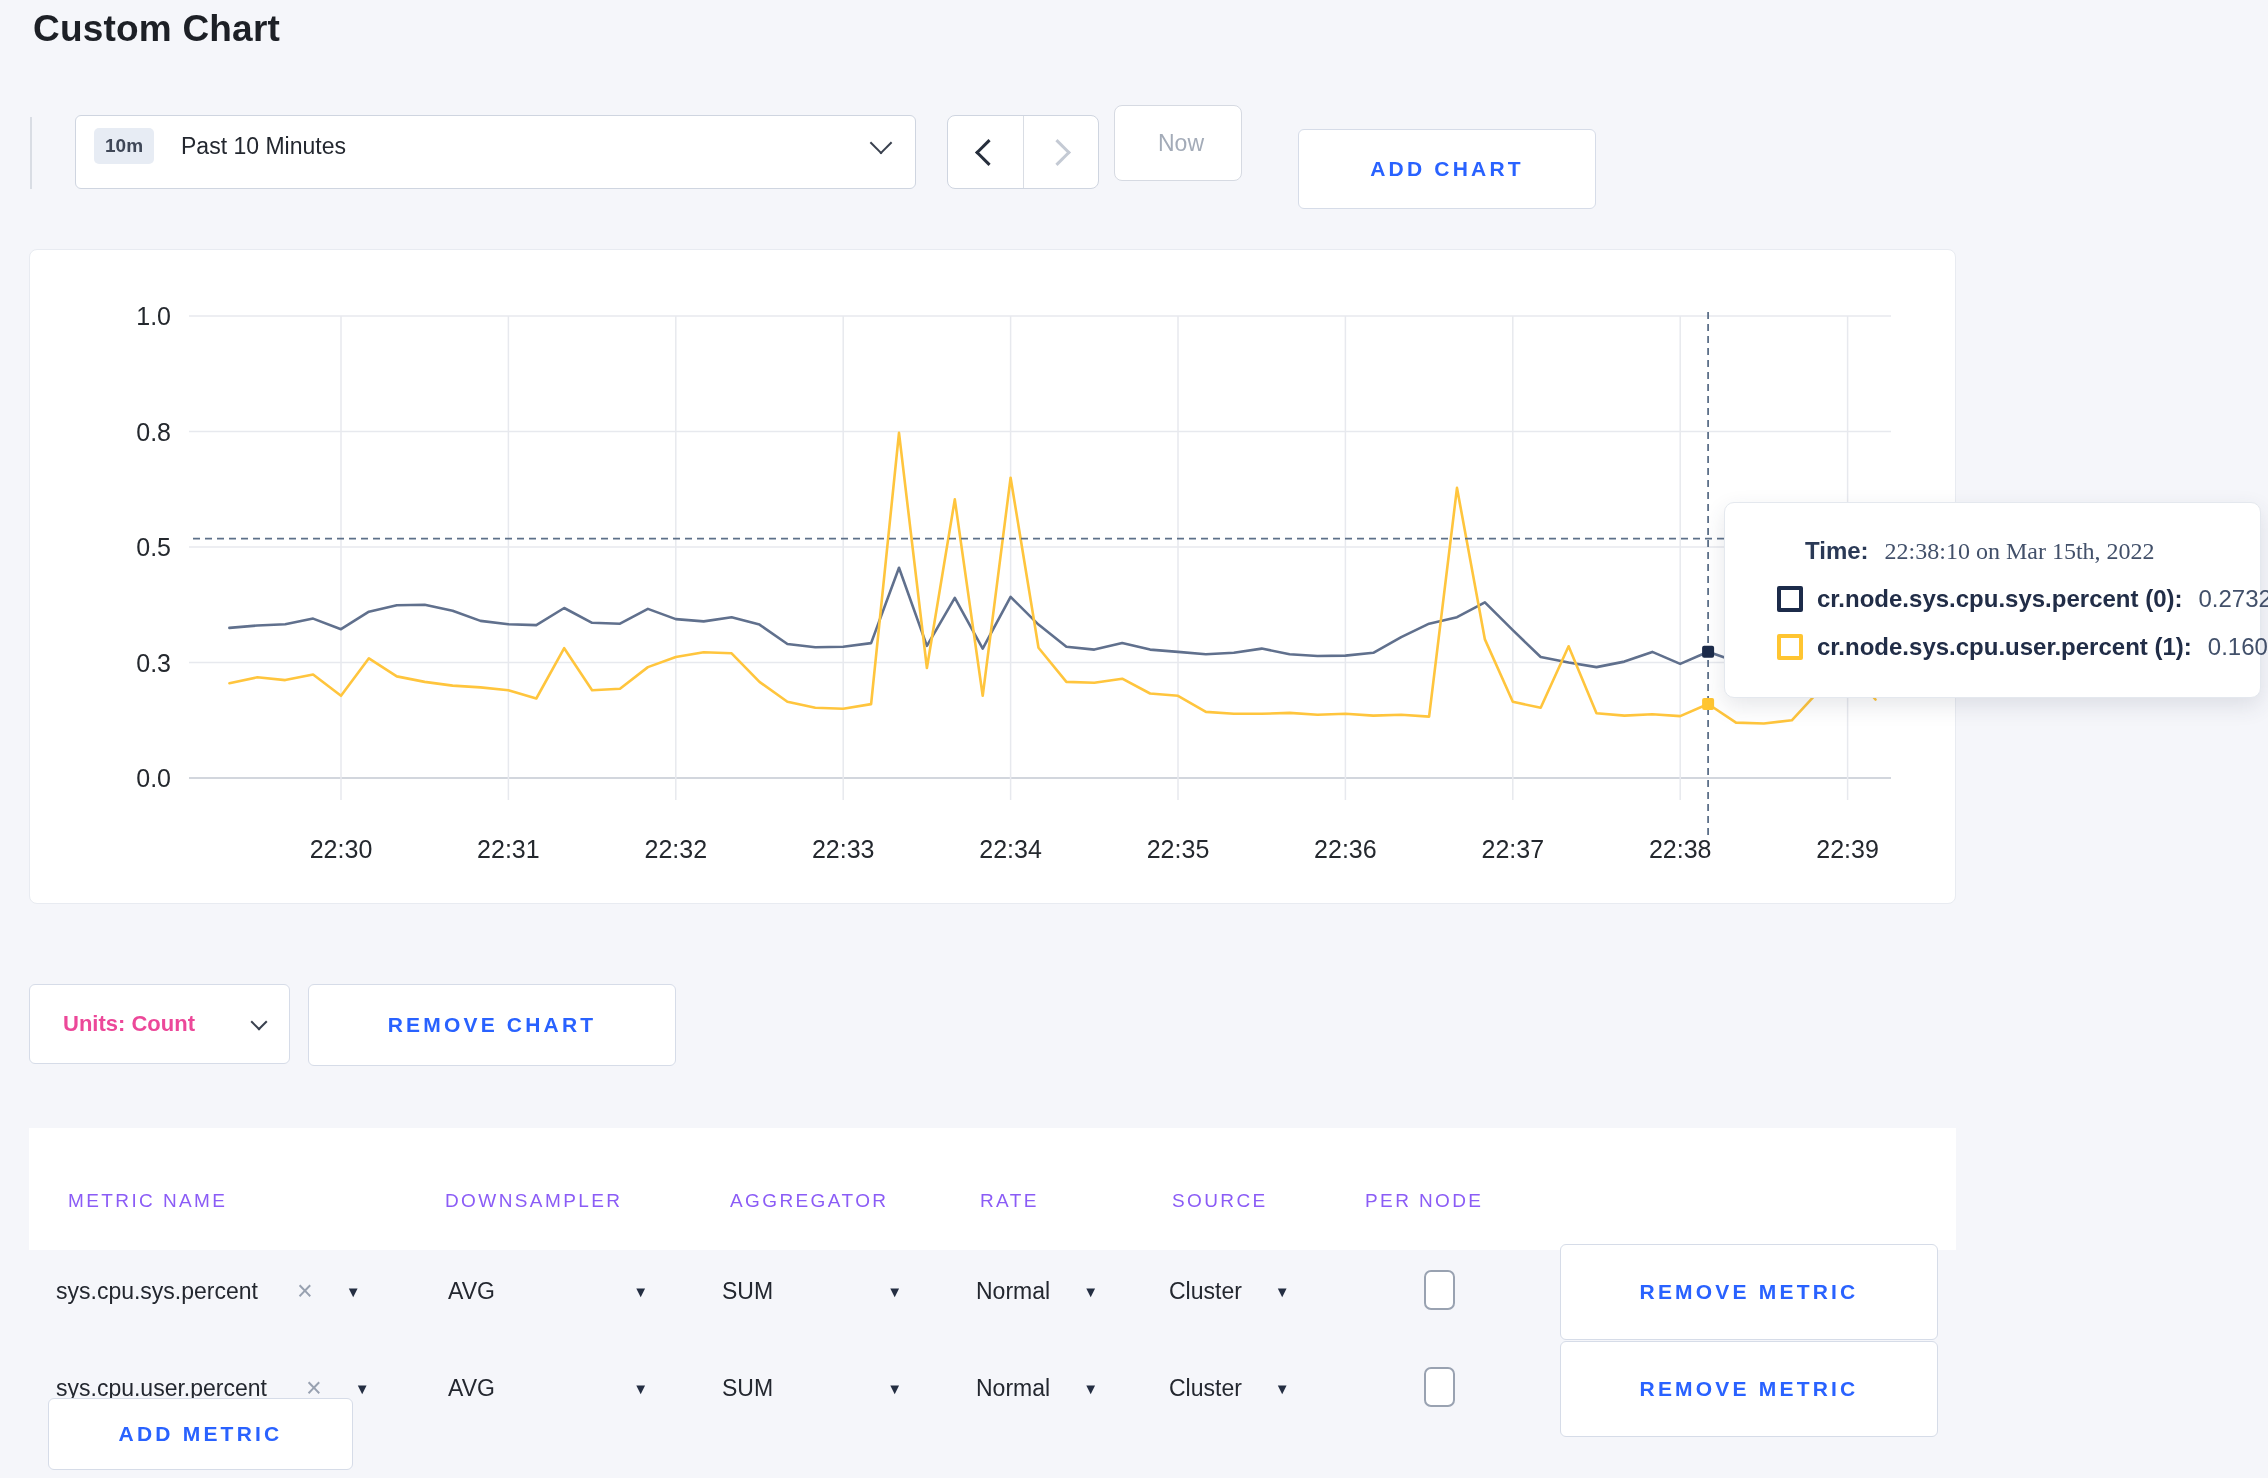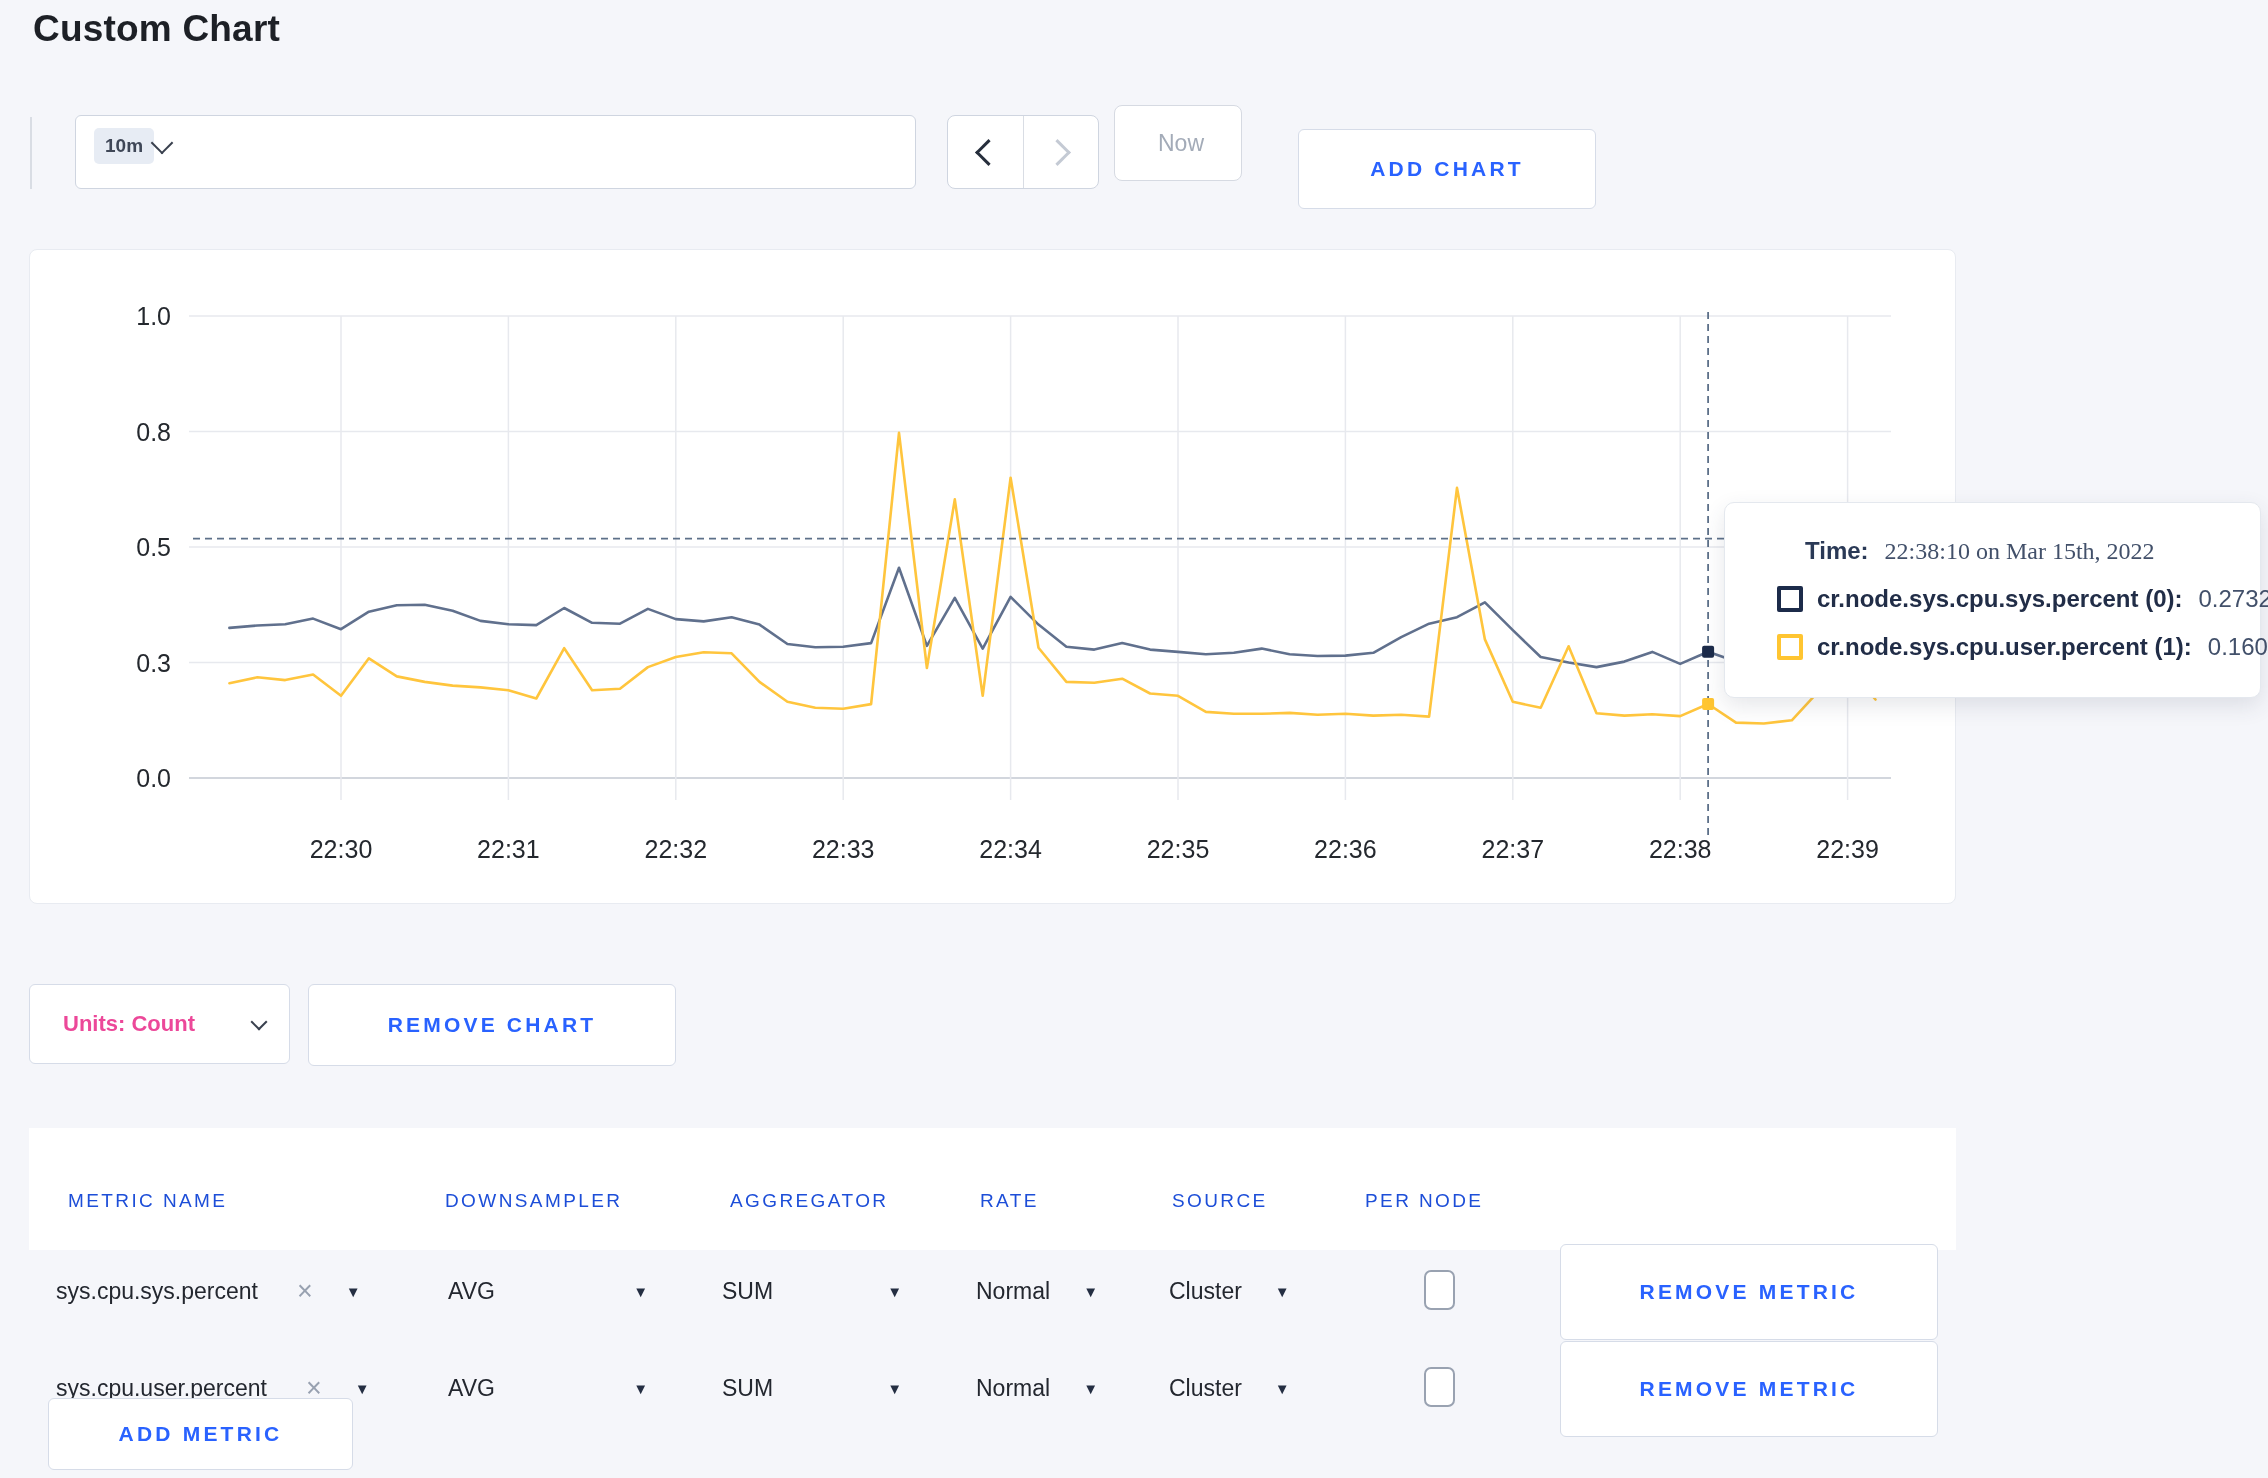--- a/index.html
+++ b/index.html
@@ -47,38 +47,39 @@
   .tt-name{font-weight:700;color:#212d47;}
   .tt-value{color:#42506a;margin-left:16px;}
   
   .units-box{left:29px;top:984px;width:261px;height:80px;background:#fff;border:1.5px solid #d6dce8;border-radius:6px;
     display:flex;align-items:center;padding:0 24px 0 33px;box-sizing:border-box;cursor:pointer;}
   .units-label{font-size:22px;font-weight:700;color:#ec4899;flex:1;}
   .chev-sm{width:10px;height:10px;border-right:2px solid #39404e;border-bottom:2px solid #39404e;transform:rotate(45deg);margin-top:-5px;}
   .remove-chart{left:308px;top:984px;width:366px;height:80px;}
   
   .thead{left:29px;top:1128px;width:1927px;height:122px;background:#fff;}
-  .th{position:absolute;top:62px;font-size:19px;letter-spacing:2.4px;color:#1d4ed8;font-weight:400;}
+  .th{position:absolute;top:62px;font-size:19px;letter-spacing:2.4px;color:#8b5cf6;font-weight:400;}
   .trow{left:29px;width:1927px;height:94px;}
   .cell{position:absolute;top:0;height:94px;display:flex;align-items:center;font-size:23px;color:#23272f;cursor:pointer;gap:25px;}
   .tri{font-size:15px;color:#242e42;margin-left:8px;}
   .clear-x{color:#98a1b0;font-size:27px;margin-left:14px;line-height:1;}
   .checkbox{position:absolute;left:1395px;top:26px;width:27px;height:36px;background:#fff;border:2px solid #99a2b1;border-radius:7px;cursor:pointer;}
   .remove-metric{position:absolute;left:1531px;top:0;width:376px;height:94px;}
   .add-metric{left:48px;top:1398px;width:303px;height:70px;}
 </style>
 </head>
 <body>
 
 <div class="abs page-title">Custom Chart</div>
 
 <div class="abs toolbar-divider"></div>
 
 <div class="abs time-select">
   <span class="time-badge">10m</span>
+  <span class="time-label">Past 10 Minutes</span>
   <span class="chev"></span>
 </div>
 
 <div class="abs arrow-group">
   <div class="arrow-btn">
       <span class="chev-left"></span>
     </div>
   <div class="arrow-btn">
       <span class="chev-right"></span>
     </div>

